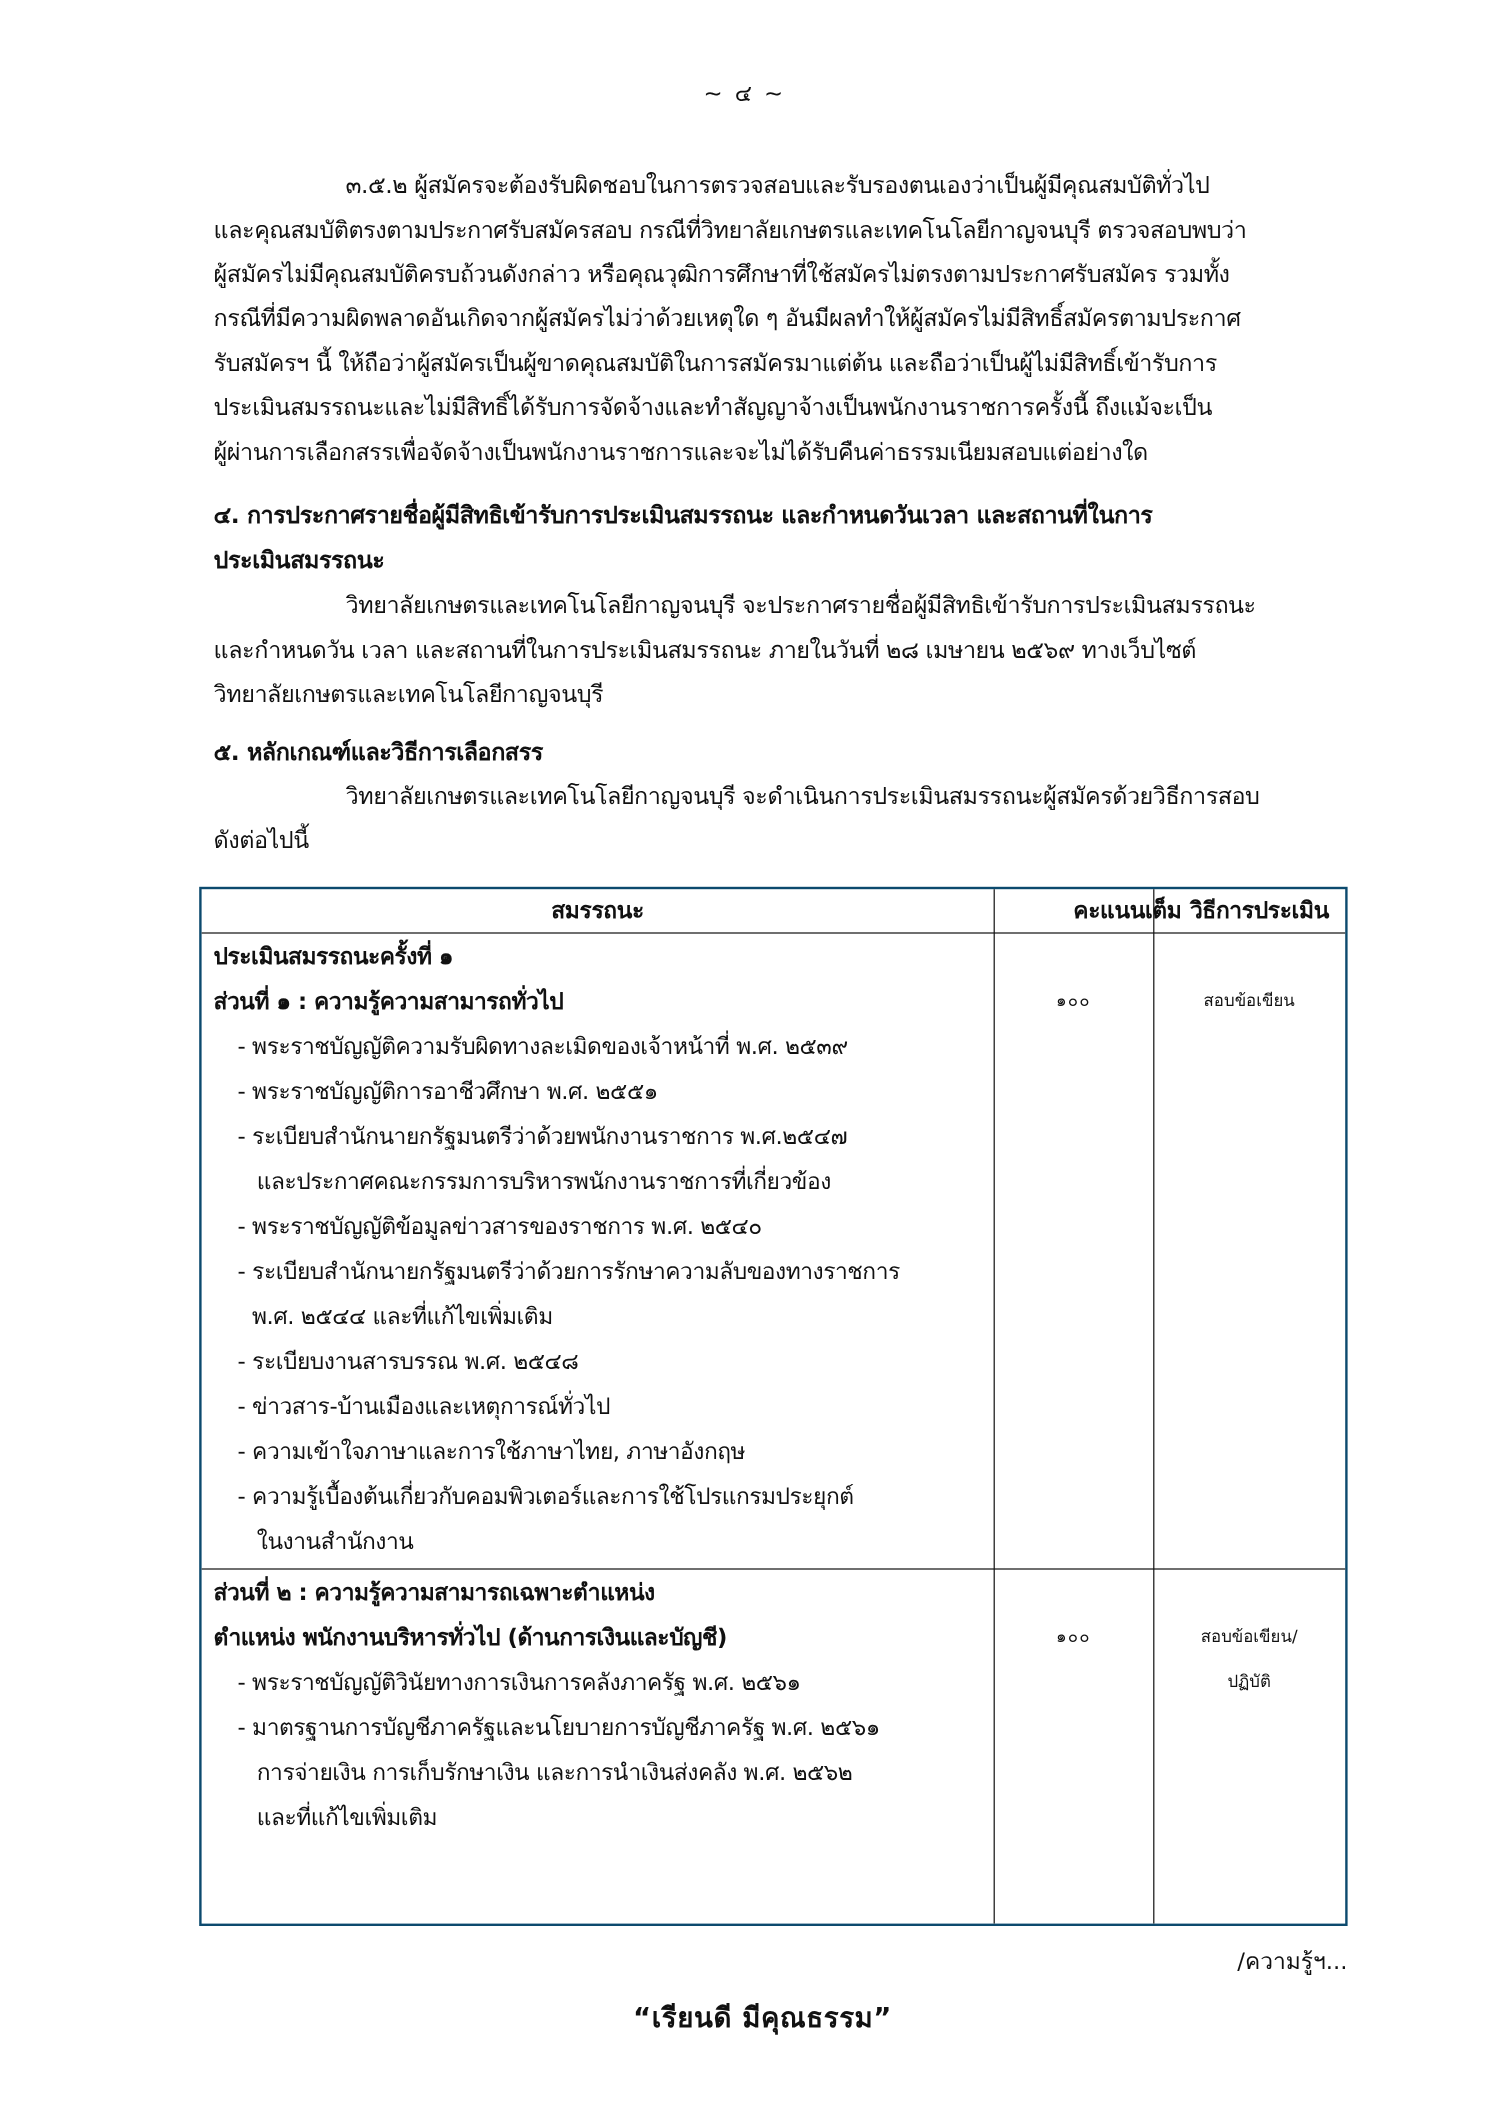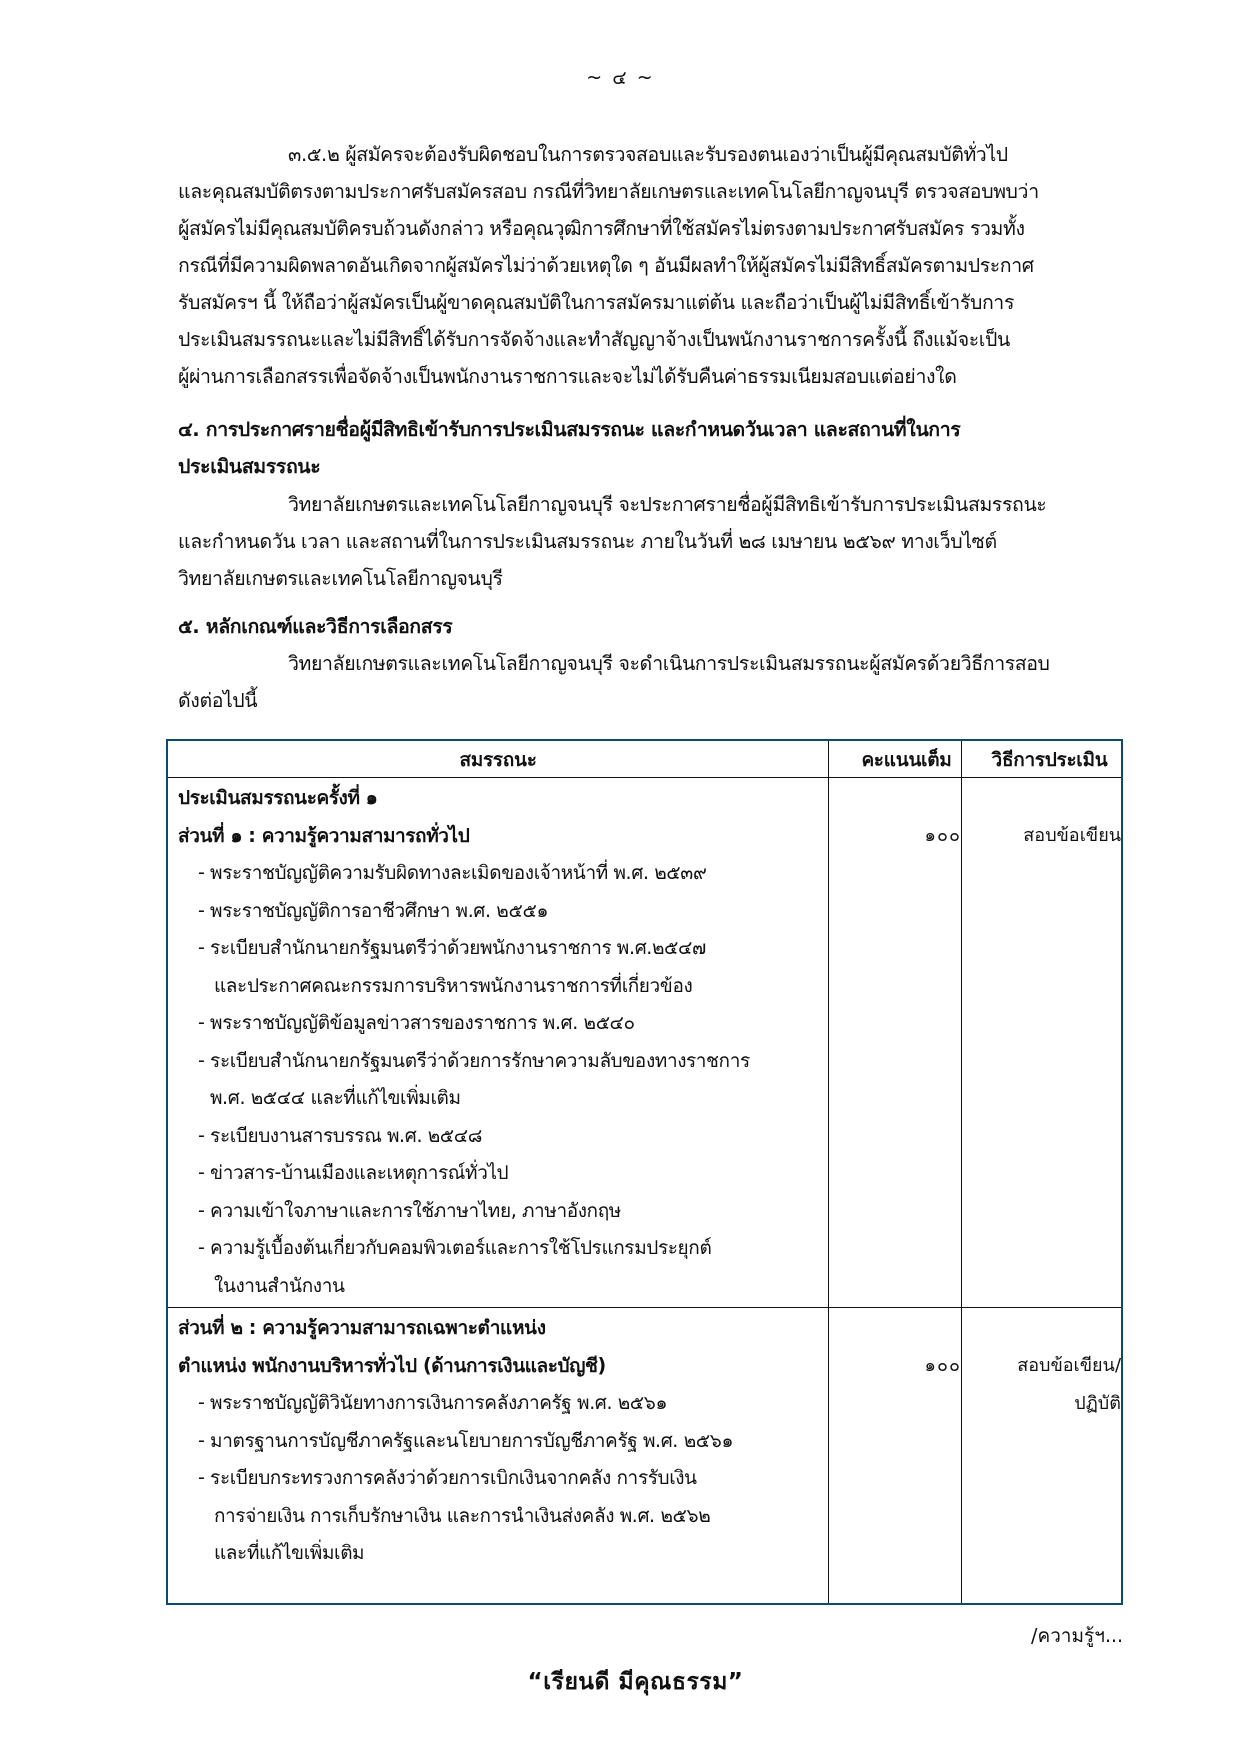--- a/index.html
+++ b/index.html
@@ -43,38 +43,38 @@
     .col-div.c2 { left: 793px; }
     .row-div { position: absolute; left: 0; right: 0; height: 0; border-top: 1.5px solid #111; }
     .row-div.r0 { top: 36px; }
     .row-div.r1 { top: 566px; }
 
     .th {
       position: absolute; top: 0; height: 36px; line-height: 36px;
       text-align: center; font-size: 19px; font-weight: bold; letter-spacing: -0.3px;
     }
     .th.h1 { left: 0; width: 660px; }
-    .th.h2 { left: 660px; width: 133px; padding-left: 24px; }
+    .th.h2 { left: 693px; width: 133px; padding-left: 24px; }
     .th.h3 { left: 793px; width: 160px; padding-left: 17px; }
 
     .cell-text {
       position: absolute; left: 10px; width: 640px;
       font-size: 19px; line-height: 37.5px; letter-spacing: -0.4px;
     }
     .cell-text .line { display: block; white-space: nowrap; overflow: hidden; }
     .cell-text .b { font-weight: bold; }
     .cell-text .item { padding-left: 20px; }
     .cell-text .cont { padding-left: 36px; }
     .cell-text .cont2 { padding-left: 32px; }
 
     #sec1 { top: 38px; }
     #sec2 { top: 568px; }
 
     .score, .method {
-      position: absolute; text-align: right; font-size: 18px; line-height: 37.5px;
+      position: absolute; text-align: center; font-size: 14px; line-height: 37.5px;
     }
     .score { left: 660px; width: 133px; }
     .method { left: 793px; width: 160px; }
     #score1 { top: 75px; letter-spacing: 1px; }
     #method1 { top: 75px; }
     #score2 { top: 605px; letter-spacing: 1px; }
     #method2 { top: 605px; }
     .method .line { display: block; }
 
     .continued {
@@ -150,21 +150,20 @@
   <div class="score" id="score1">๑๐๐</div>
   <div class="method" id="method1">
     <span class="line">สอบข้อเขียน</span>
   </div>
 
   <div class="cell-text" id="sec2">
     <span class="line b">ส่วนที่ ๒ : ความรู้ความสามารถเฉพาะตำแหน่ง</span>
     <span class="line b">ตำแหน่ง พนักงานบริหารทั่วไป (ด้านการเงินและบัญชี)</span>
     <span class="line item">- พระราชบัญญัติวินัยทางการเงินการคลังภาครัฐ พ.ศ. ๒๕๖๑</span>
     <span class="line item">- มาตรฐานการบัญชีภาครัฐและนโยบายการบัญชีภาครัฐ พ.ศ. ๒๕๖๑</span>
-    <span class="line item">- ระเบียบกระทรวงการคลังว่าด้วยการเบิกเงินจากคลัง การรับเงิน</span>
     <span class="line cont">การจ่ายเงิน การเก็บรักษาเงิน และการนำเงินส่งคลัง พ.ศ. ๒๕๖๒</span>
     <span class="line cont">และที่แก้ไขเพิ่มเติม</span>
   </div>
   <div class="score" id="score2">๑๐๐</div>
   <div class="method" id="method2">
     <span class="line">สอบข้อเขียน/</span>
     <span class="line">ปฏิบัติ</span>
   </div>
 </div>
 

